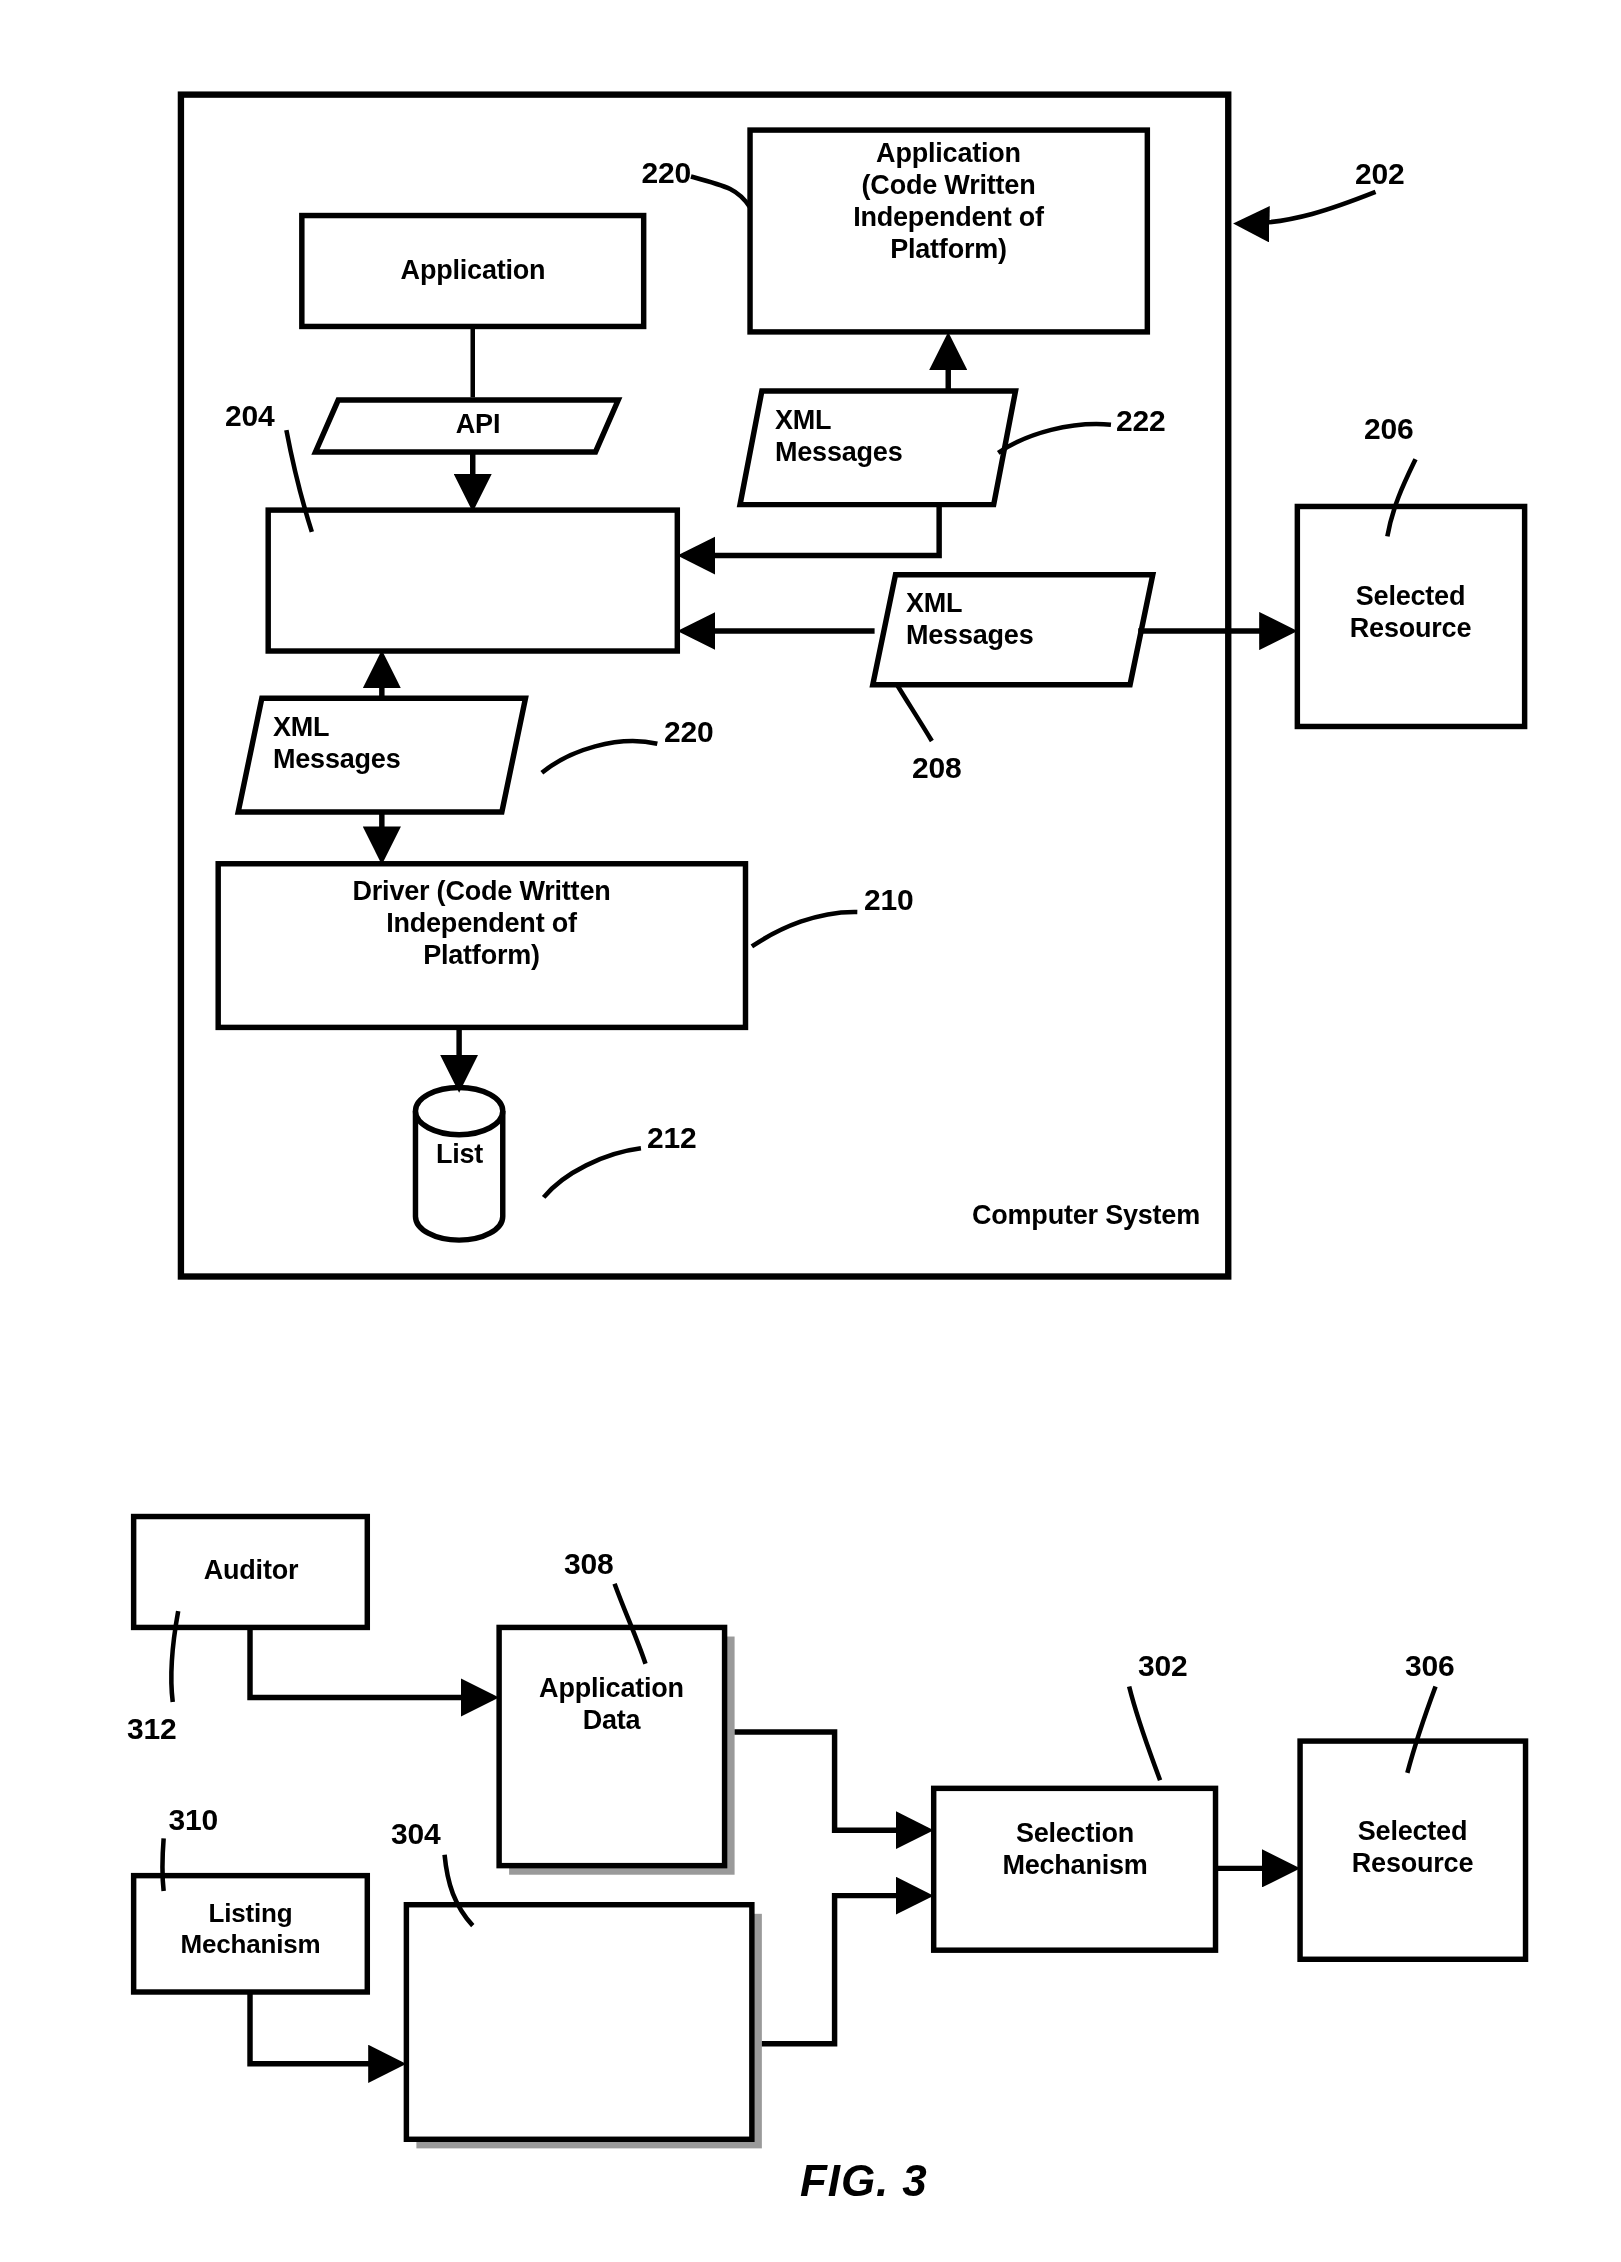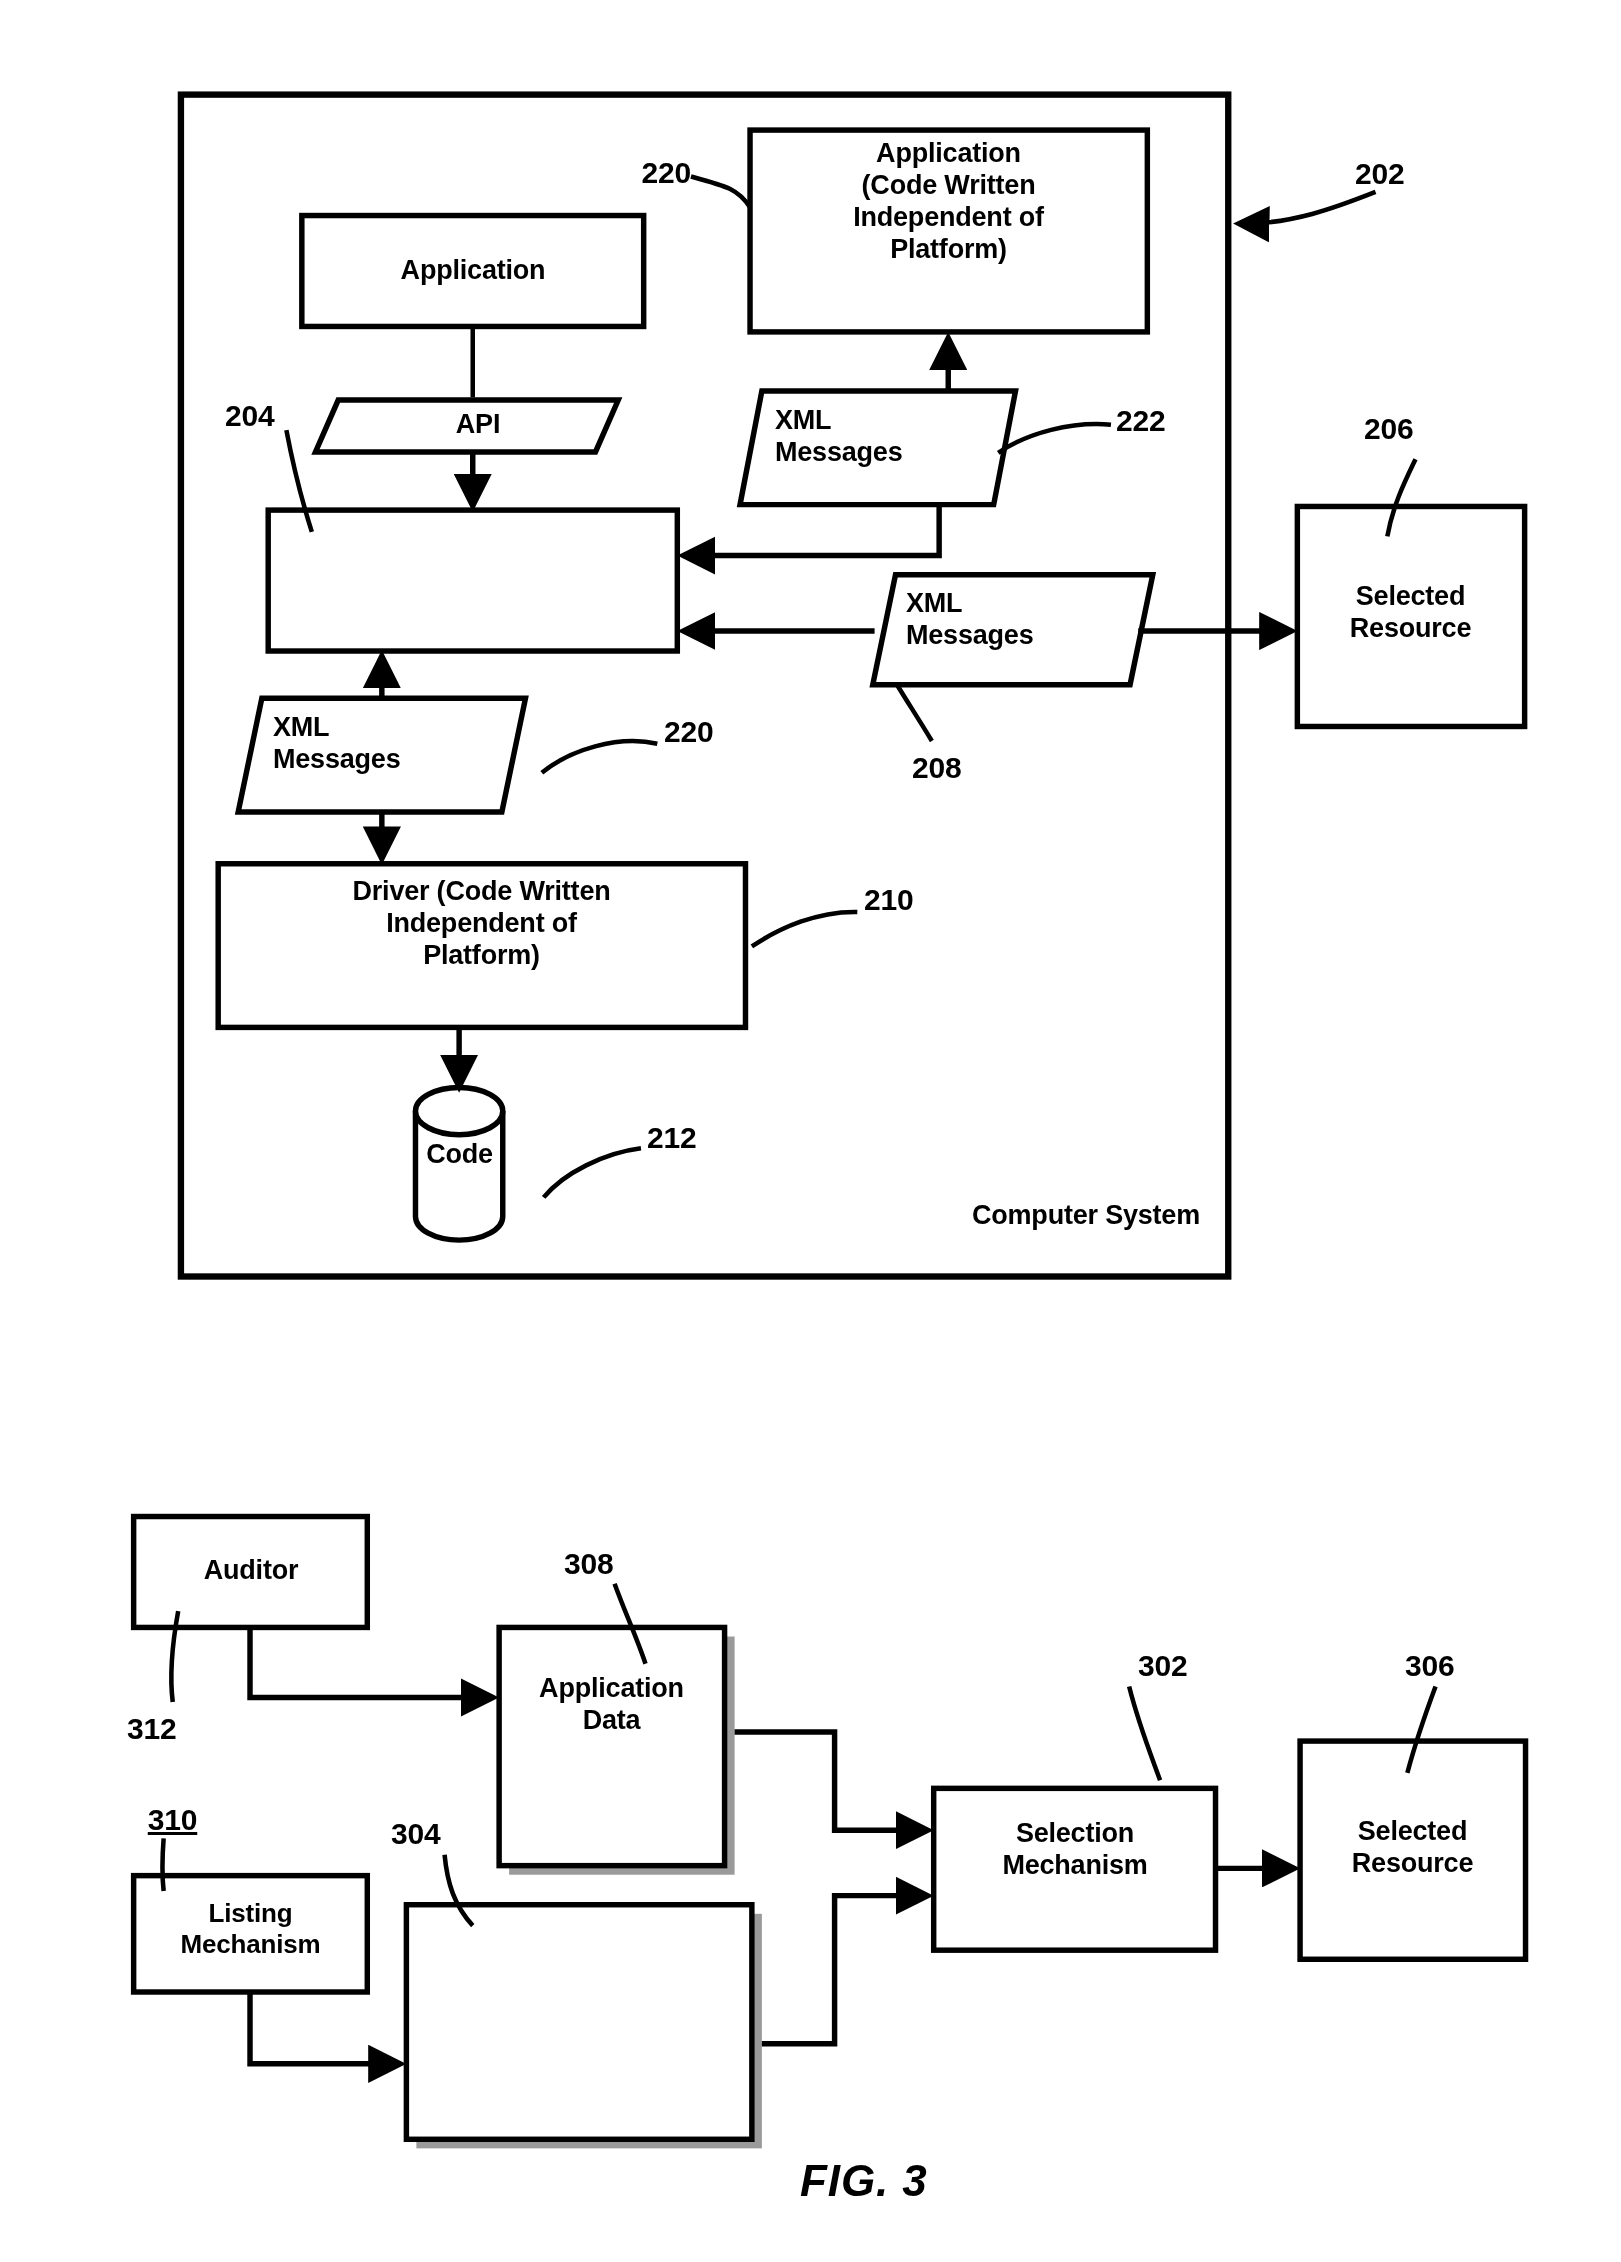--- a/index.html
+++ b/index.html
@@ -169,21 +169,21 @@
   <div class="lbl boxtext" style="left:1297px; top:581px; width:227px;">Selected
 Resource</div>
 
   <div class="lbl boxtext" style="left:253px; top:712px; width:227px; text-align:left; padding-left:20px;">XML
 Messages</div>
 
   <div class="lbl boxtext" style="left:218px; top:876px; width:527px;">Driver  (Code Written
 Independent of
 Platform)</div>
 
-  <div class="lbl boxtext" style="left:414px; top:1139px; width:91px;">Code</div>
+  <div class="lbl boxtext" style="left:414px; top:1139px; width:91px;">List</div>
 
   <div class="lbl sys-label" style="left:818px; top:1200px; width:382px; text-align:right;">Computer System</div>
 
   <div class="lbl refnum" style="left:591px; top:155px; width:100px; text-align:right;">220</div>
   <div class="lbl refnum" style="left:1355px; top:156px; width:100px; text-align:left;">202</div>
   <div class="lbl refnum" style="left:225px; top:398px; width:82px; text-align:left;">204</div>
   <div class="lbl refnum" style="left:1116px; top:403px; width:91px; text-align:left;">222</div>
   <div class="lbl refnum" style="left:1364px; top:411px; width:100px; text-align:left;">206</div>
   <div class="lbl refnum" style="left:896px; top:750px; width:91px; text-align:left;margin-left:16px;">208</div>
   <div class="lbl refnum" style="left:664px; top:714px; width:91px; text-align:left;">220</div>
@@ -201,21 +201,21 @@
 
 
   <div class="lbl boxtext" style="left:934px; top:1818px; width:282px;">Selection
 Mechanism</div>
 
   <div class="lbl boxtext" style="left:1300px; top:1816px; width:225px;">Selected
 Resource</div>
 
   <div class="lbl refnum" style="left:127px; top:1711px; width:91px; text-align:left;">312</div>
   <div class="lbl refnum" style="left:564px; top:1546px; width:100px; text-align:left;">308</div>
-  <div class="lbl refnum" style="left:127px; top:1802px; width:91px; text-align:center;text-decoration:underline;">310</div>
+  <div class="lbl refnum" style="left:127px; top:1802px; width:91px; text-align:right;">310</div>
   <div class="lbl refnum" style="left:391px; top:1816px; width:91px; text-align:left;">304</div>
   <div class="lbl refnum" style="left:1096px; top:1648px; width:91px; text-align:left;margin-left:42px;">302</div>
   <div class="lbl refnum" style="left:1405px; top:1648px; width:91px; text-align:left;">306</div>
 
   <div class="lbl figlabel" style="left:800px; top:2155px; width:364px; text-align:left;">FIG. 3</div>
 
 </div>
 
 
 </body></html>

